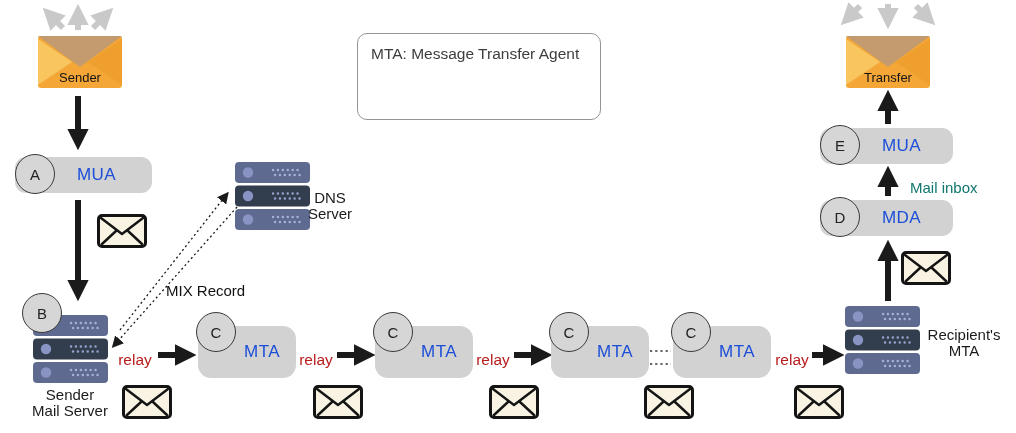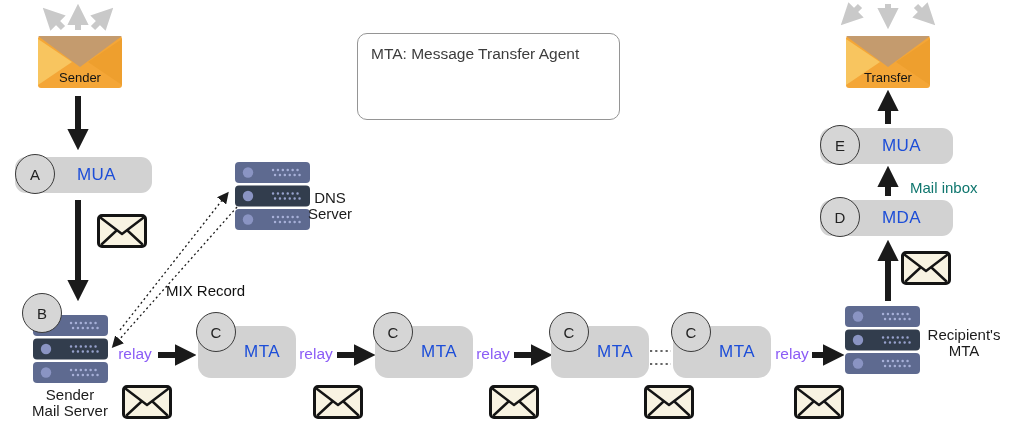--- a/index.html
+++ b/index.html
@@ -39,27 +39,27 @@
     position:absolute;width:98px;height:52px;background:#d2d2d2;border-radius:13px;
     display:flex;align-items:center;justify-content:center;
   }
   .mta-box .mta-label{margin-left:30px;}
   .mta-box .badge{left:-2px;top:-14px;}
 
   
   .caption{position:absolute;text-align:center;font-size:15px;font-weight:500;
     line-height:16px;color:#1b1b1b;}
   .relay{position:absolute;width:48px;text-align:center;font-size:15.5px;
-    color:#8b5cf6;font-weight:400;}
+    color:#b91c1c;font-weight:400;margin-top:6px;}
   .mix{position:absolute;font-size:15px;font-weight:400;color:#111;}
   .inbox{position:absolute;font-size:15px;font-weight:500;color:#0f766e;}
 
   
   .legend{
-    position:absolute;left:357px;top:33px;width:263px;height:87px;box-sizing:border-box;
+    position:absolute;left:357px;top:33px;width:244px;height:87px;box-sizing:border-box;
     background:#fff;border:1.5px solid #959595;border-radius:10px;
     padding:9px 13px;display:flex;flex-direction:column;justify-content:space-between;
   }
   .legend div{font-size:15.5px;color:#3d3d3d;line-height:21px;white-space:nowrap;}
 
   .mail-icon{position:absolute;width:50px;height:34px;}
   .server-icon{position:absolute;width:75px;height:68px;}
 </style>
 </head>
 <body>

